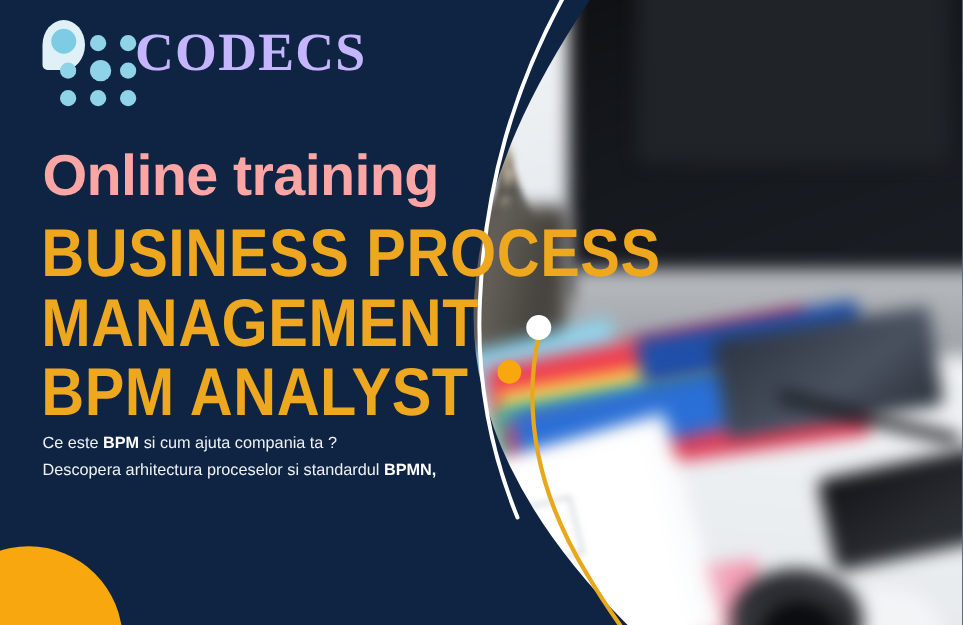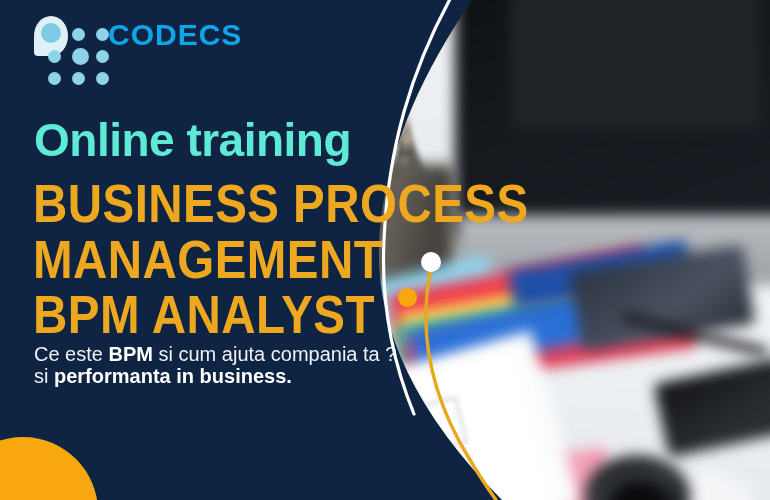--- a/index.html
+++ b/index.html
@@ -108,45 +108,45 @@
   #logomark{position:absolute;left:0;top:0;width:64px;height:62px;}
   .ldot{position:absolute;width:13px;height:13px;border-radius:50%;
     background:#8fd3e8;}
   #lpin{position:absolute;left:0;top:0;width:34px;height:40px;
     background:#dff1f7;
     border-radius:50% 50% 50% 4px;
     transform:rotate(0deg);}
   #lpin::after{content:"";position:absolute;left:7px;top:7px;
     width:20px;height:20px;border-radius:50%;background:#7ecbe4;}
   #wordmark{position:absolute;left:74px;top:2px;
-    font-size:30px;font-weight:bold;color:#0ea5e9;letter-spacing:1px;
-    font-family:Liberation Sans, sans-serif;}
+    font-size:43px;font-weight:bold;color:#c4b5fd;letter-spacing:1px;
+    font-family:Liberation Serif, serif;}
   #tagline{position:absolute;left:100px;top:46px;
     font-size:16px;color:#e4e9ef;letter-spacing:.6px;}
 
   
   #hl-online{
     position:absolute;left:34px;top:113px;
-    font-size:46px;font-weight:bold;color:#5eead4;letter-spacing:-.5px;
+    font-size:46px;font-weight:bold;color:#fca5a5;letter-spacing:-.5px;
   }
   .hl-gold{
     position:absolute;left:33px;
     color:#eda81f;font-weight:bold;
     font-family:"Liberation Sans Narrow","Liberation Sans", sans-serif;
     font-size:54px;letter-spacing:.5px;
     transform:scaleX(.88);transform-origin:left center;
   }
   #hl1{top:172px;}
   #hl2{top:228px;}
   #hl3{top:283px;}
 
   
   #body-copy{
     position:absolute;left:34px;top:343px;width:420px;
-    font-size:20px;line-height:22px;color:#eef1f5;
+    font-size:13px;line-height:22px;color:#eef1f5;
   }
   #body-copy b{color:#ffffff;font-weight:bold;}
   #body-copy .ln{display:block;white-space:pre;}
 
   
   #amber-circle{
     position:absolute;left:-52px;top:437px;width:150px;height:150px;
     background:#f9a70e;border-radius:50%;
   }
   #url{
@@ -239,18 +239,18 @@
     <div id="wordmark">CODECS</div>
   </div>
 
   <div id="hl-online">Online training</div>
   <div class="hl-gold" id="hl1">BUSINESS PROCESS</div>
   <div class="hl-gold" id="hl2">MANAGEMENT</div>
   <div class="hl-gold" id="hl3">BPM ANALYST</div>
 
   <div id="body-copy">
     <span class="ln"><span>Ce este </span><b>BPM</b><span> si cum ajuta compania ta ?</span></span>
-    <span class="ln"><span>si </span><b>performanta in business.</b></span>
+    <span class="ln"><span>Descopera arhitectura proceselor si standardul </span><b>BPMN,</b></span>
   </div>
 
   <div id="amber-circle"></div>
 
 </div>
 
 </body></html>

